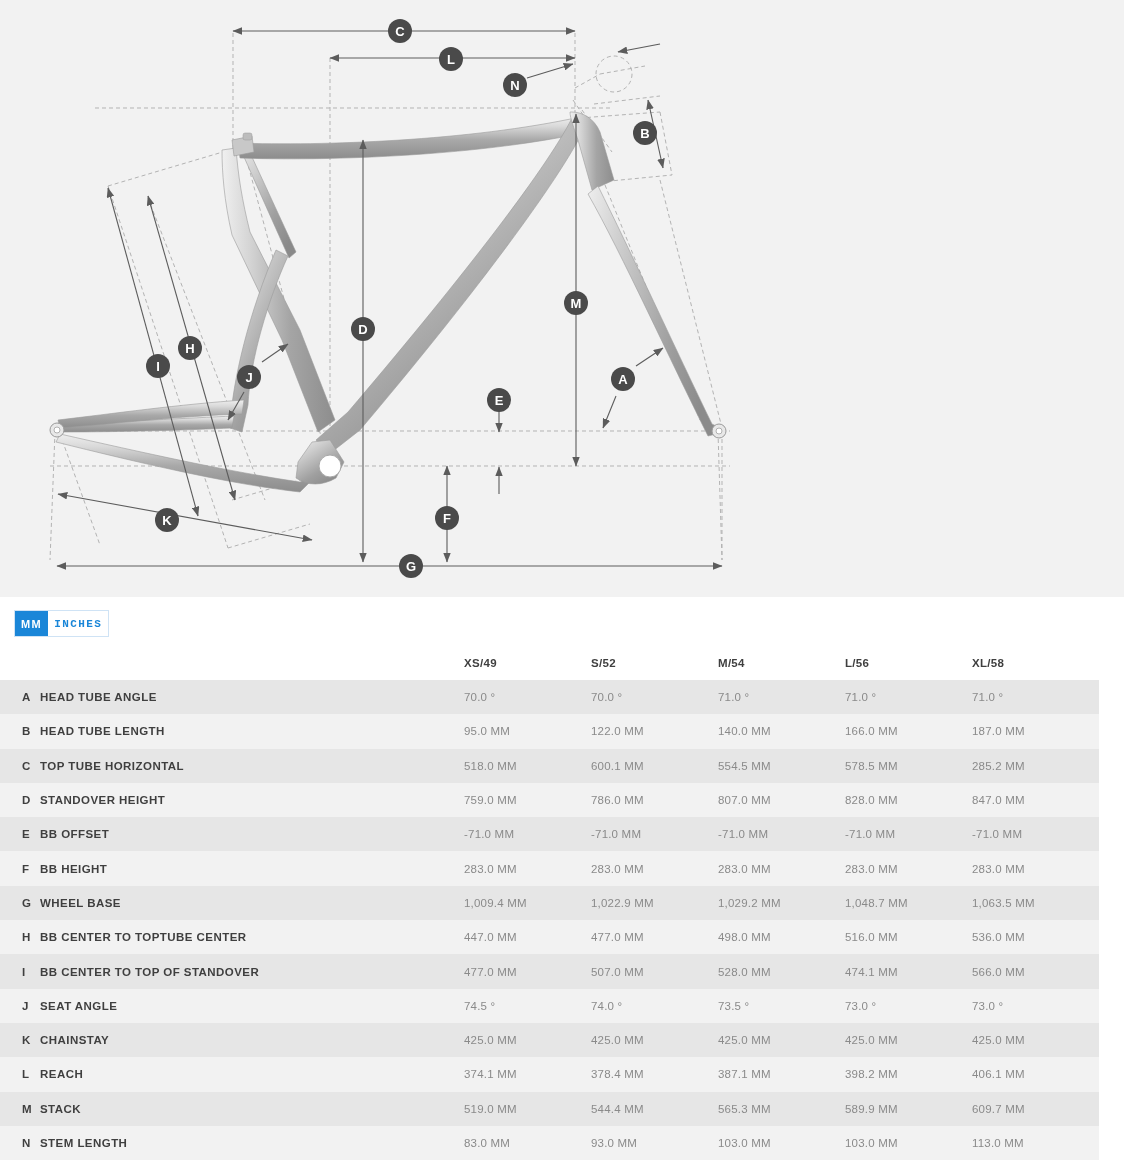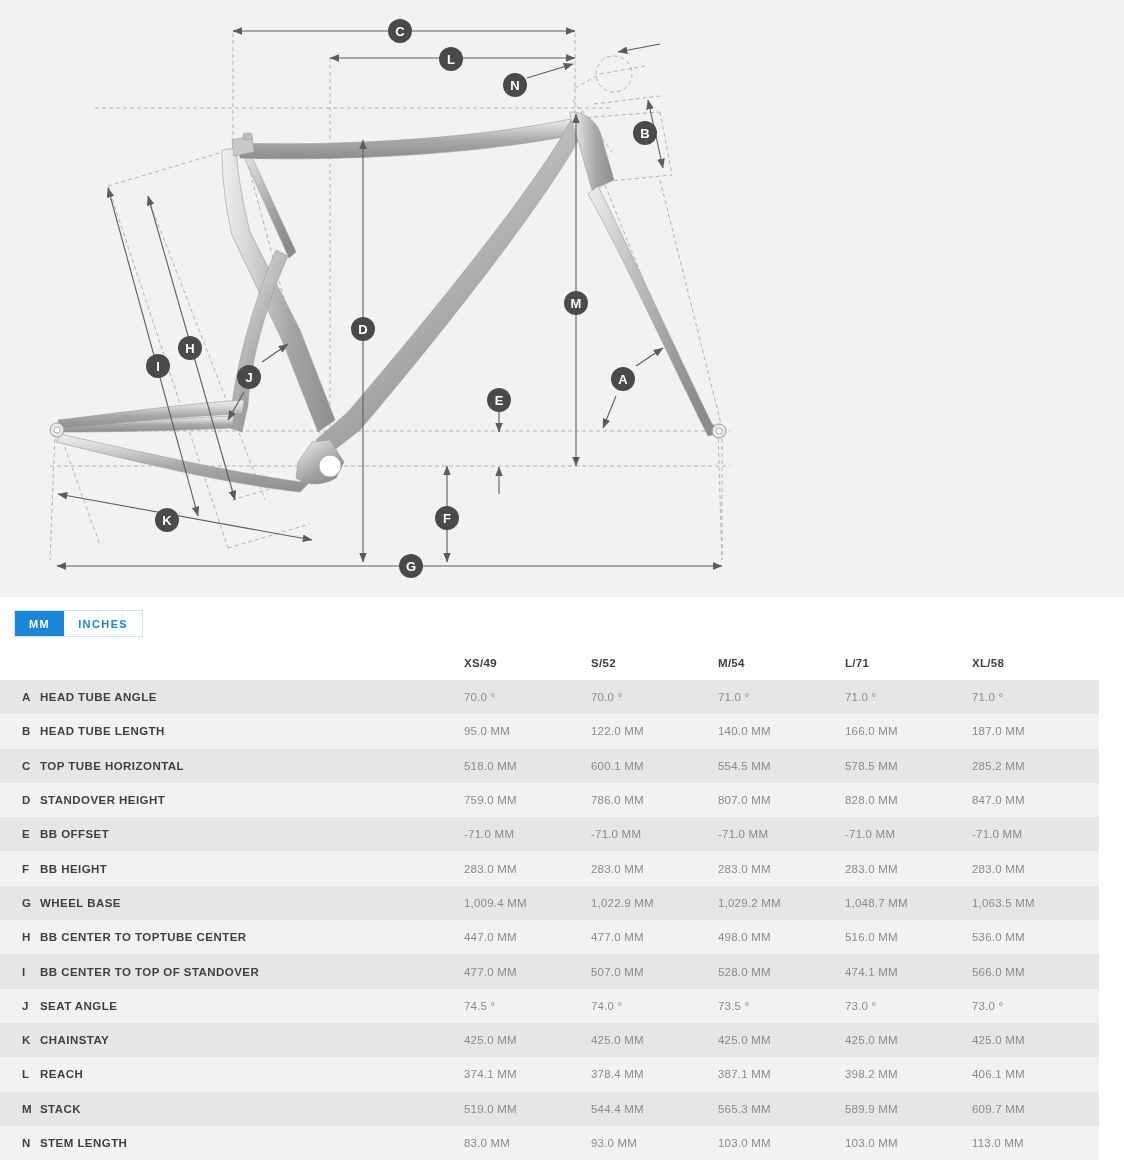--- a/index.html
+++ b/index.html
@@ -36,33 +36,34 @@
     background: #ffffff;
     height: 27px;
   }
   .unit-btn {
     display: flex;
     align-items: center;
     justify-content: center;
     font-size: 11px;
     font-weight: bold;
     letter-spacing: 1.4px;
-    padding: 0 14px;
+    padding: 0 6px;
     cursor: pointer;
     height: 100%;
     border: none;
     font-family: "Liberation Sans", sans-serif;
   }
   .unit-btn.active {
     background: #1a86d8;
     color: #ffffff;
   }
   .unit-btn.inactive {
     background: #ffffff;
     color: #1a86d8;
+    font-family: Liberation Mono, monospace;
   }
 
   
   .geo-table {
     position: absolute;
     left: 0; top: 645px;
     width: 928px;
     border-collapse: collapse;
     table-layout: fixed;
   }
@@ -339,21 +340,21 @@
         <col class="col-size">
         <col class="col-size">
     </colgroup>
     <thead>
       <tr>
         <th></th>
         <th></th>
         <th class="head-size">XS/49</th>
         <th class="head-size">S/52</th>
         <th class="head-size">M/54</th>
-        <th class="head-size">L/71</th>
+        <th class="head-size">L/56</th>
         <th class="head-size">XL/58</th>
       </tr>
     </thead>
     <tbody id="geo-body">
         <tr class="odd">
           <td class="cell-letter">A</td>
           <td class="cell-name">HEAD TUBE ANGLE</td>
           <td class="cell-value">70.0 °</td>
           <td class="cell-value">70.0 °</td>
           <td class="cell-value">71.0 °</td>

